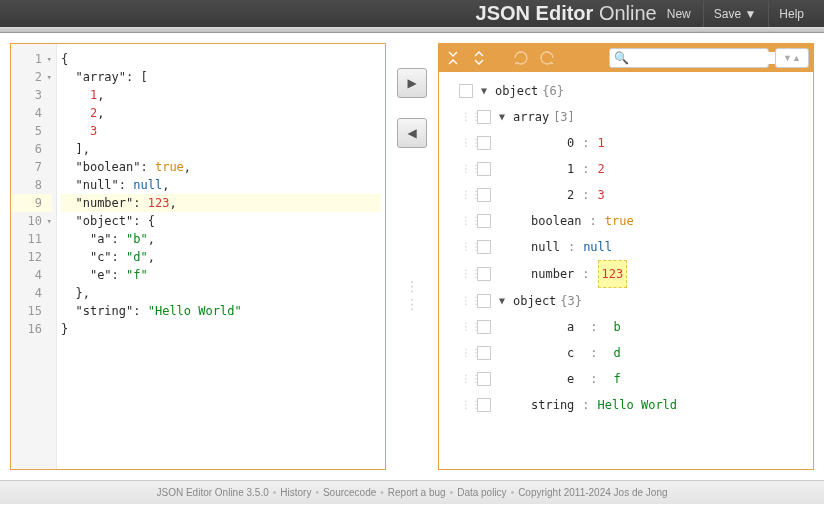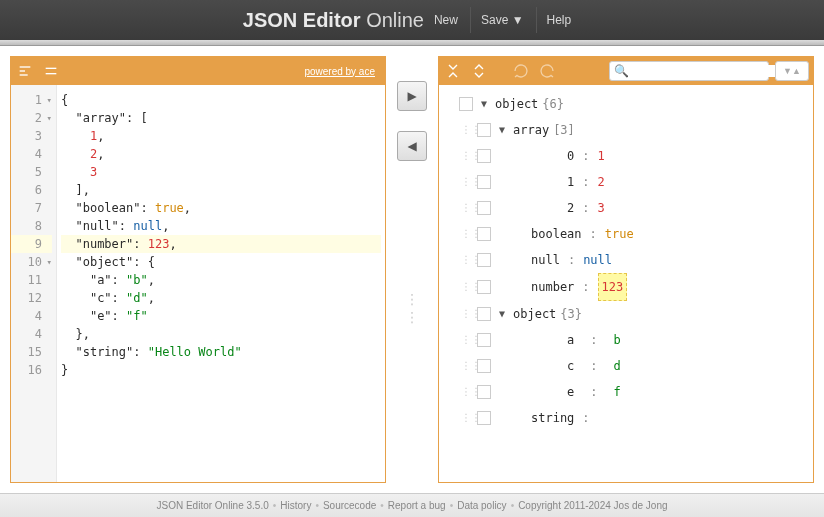--- a/index.html
+++ b/index.html
@@ -1,17 +1,17 @@
 <!DOCTYPE html>
 <html><head>
 <meta charset="utf-8">
 <style>
 * { box-sizing: border-box; margin: 0; padding: 0; }
 body { font-family: Verdana, Arial, sans-serif; font-size: 11px; background: #fff; width: 824px; height: 517px; overflow: hidden; }
-.header { background: linear-gradient(to bottom, #4a4a4a, #3a3a3a); height: 40px; display: flex; align-items: center; justify-content: center; padding: 0 10px; }
+.header { background: linear-gradient(to bottom, #4a4a4a, #3a3a3a); height: 27px; display: flex; align-items: center; justify-content: flex-end; padding: 0 10px; }
 .logo { color: #d8d8d8; font-size: 20px; font-weight: 300; }
 .logo .bold { font-weight: bold; color: #eaeaea; }
 .menu { display: flex; gap: 2px; }
 .menu-item { color: #d8d8d8; padding: 6px 10px; cursor: pointer; font-size: 12px; border-left: 1px solid #555; }
 .menu-item:first-child { border-left: none; }
 .subheader { background: linear-gradient(to bottom, #dcdcdc, #bdbdbd); height: 6px; border-bottom: 1px solid #999; }
 .main { display: flex; padding: 10px; gap: 8px; height: calc(100% - 40px - 6px - 24px); }
 .panel { flex: 1; border: 1px solid #e6a048; display: flex; flex-direction: column; background: #fff; }
 .panel-header { background: #e6a048; height: 28px; display: flex; align-items: center; padding: 0 4px; justify-content: space-between; }
 .panel-tools { display: flex; gap: 6px; align-items: center; }
@@ -62,38 +62,20 @@
     <div class="menu-item">New</div>
     <div class="menu-item">Save ▼</div>
     <div class="menu-item">Help</div>
   </div>
 </div>
 <div class="subheader"></div>
 
 <div class="main">
 
   <div class="panel">
-    <div class="panel-header">
-      <div class="panel-tools">
-        <div class="tool-icon">
-            <svg viewBox="0 0 24 24" fill="none" stroke="#fff" stroke-width="2">
-              <line x1="4" y1="6" x2="20" y2="6"></line>
-              <line x1="4" y1="12" x2="12" y2="12"></line>
-              <line x1="4" y1="18" x2="16" y2="18"></line>
-            </svg>
-          </div>
-        <div class="tool-icon">
-            <svg viewBox="0 0 24 24" fill="none" stroke="#fff" stroke-width="2">
-              <line x1="4" y1="8" x2="20" y2="8"></line>
-              <line x1="4" y1="16" x2="20" y2="16"></line>
-            </svg>
-          </div>
-      </div>
-      <a class="powered">powered by ace</a>
-    </div>
     <div class="code-body">
       <div class="gutter">
         <div class="fold">1</div>
         <div class="fold">2</div>
         <div>3</div>
         <div>4</div>
         <div>5</div>
         <div>6</div>
         <div>7</div>
         <div>8</div>
@@ -274,20 +256,21 @@
           <span class="tree-sep" style="padding:0 12px">:</span>
           <span class="str">f</span>
       </div>
       <div class="tree-row" style="padding-left:18px">
         <span class="drag">⋮⋮</span>
           <span class="menu-handle"></span>
           <span class="expand"></span>
         <span style="width:14px"></span>
           <span class="tree-key">string</span>
           <span class="tree-sep">:</span>
+          <span class="str">Hello World</span>
       </div>
     </div>
   </div>
 </div>
 
 <div class="footer">
   <span>JSON Editor Online 3.5.0</span>
     <span class="sep">•</span>
   <span>History</span>
     <span class="sep">•</span>

